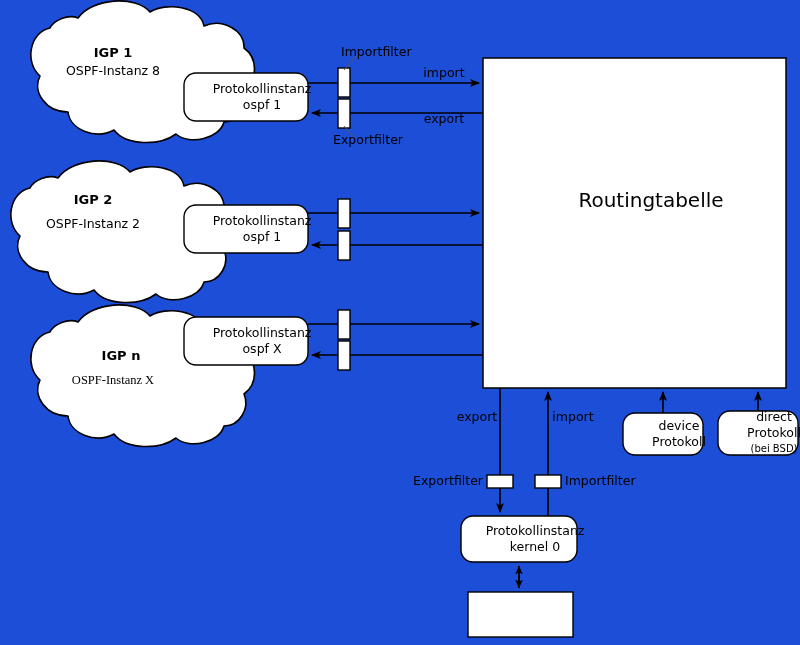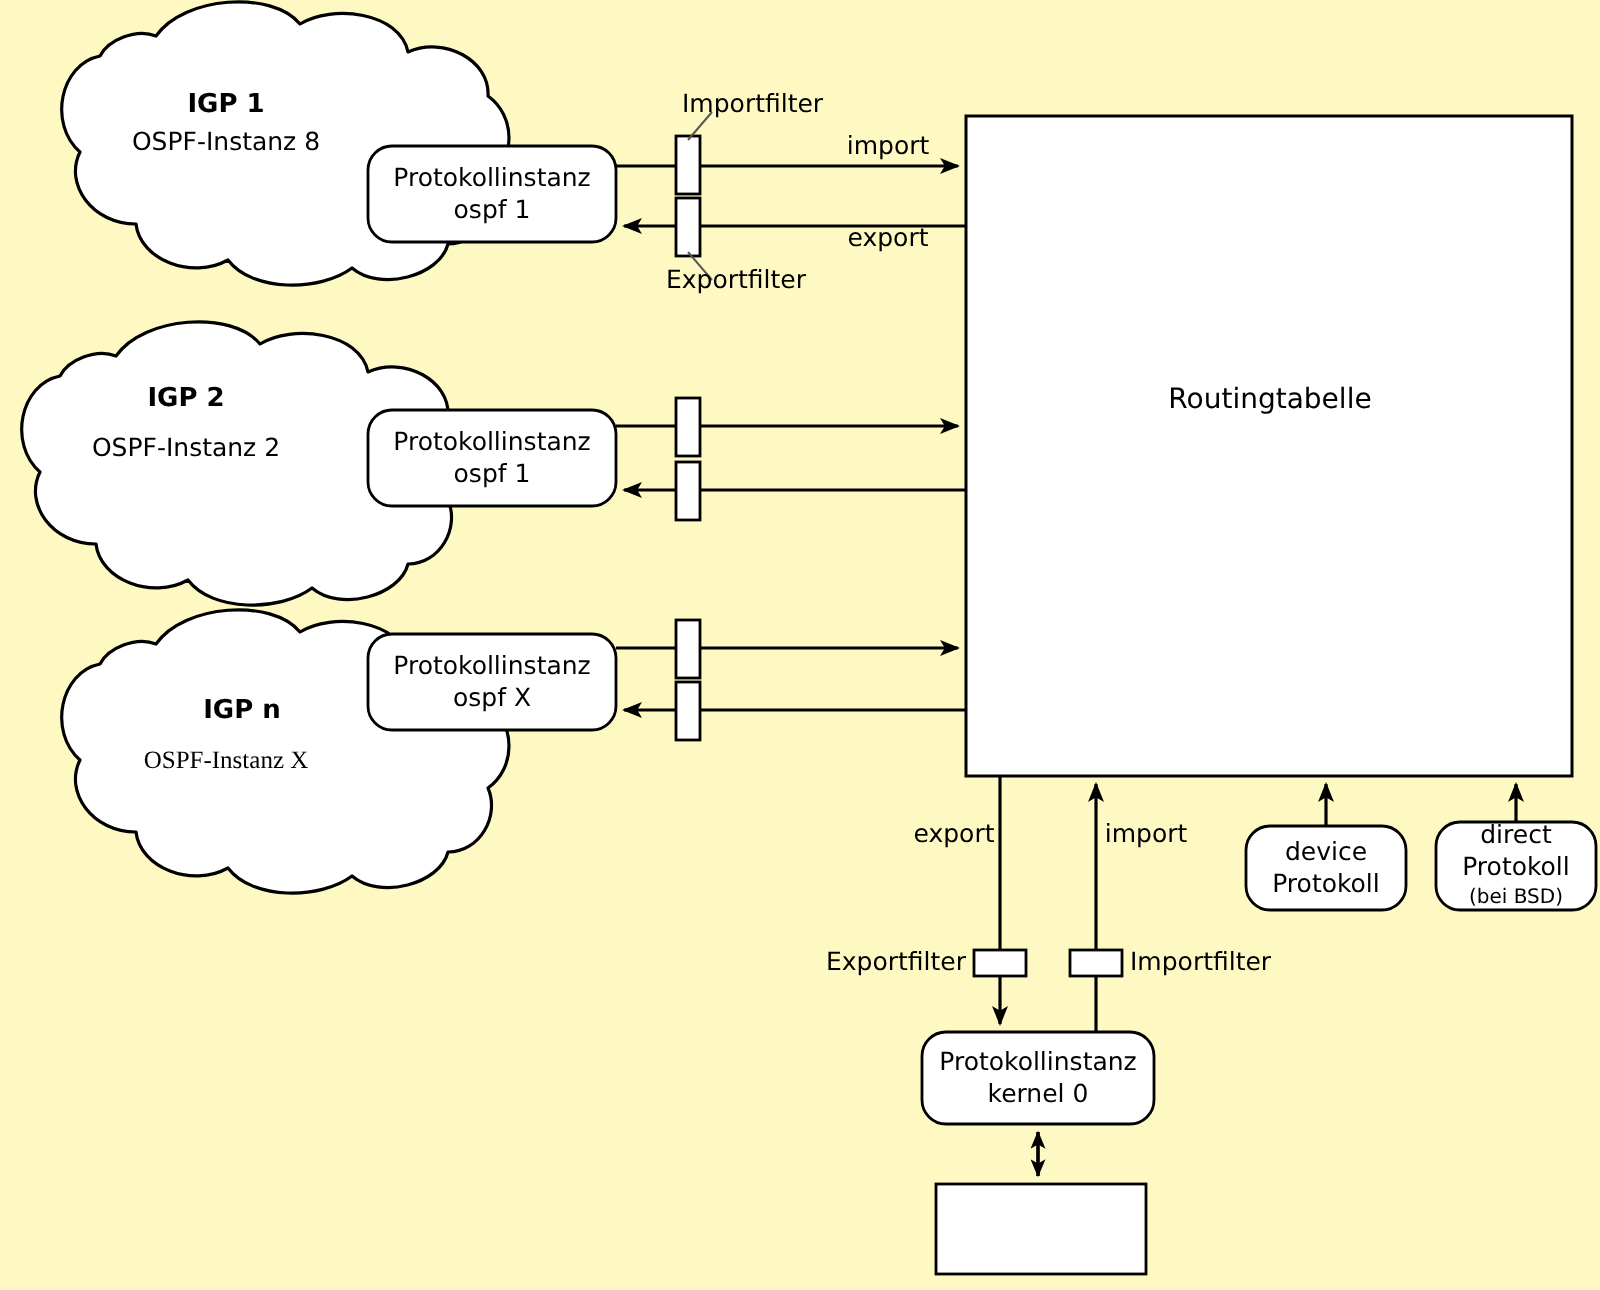--- a/index.html
+++ b/index.html
@@ -4,21 +4,21 @@
 <style>
   html, body {
     margin: 0;
     padding: 0;
     background: #ffffff;
   }
   #canvas {
     position: relative;
     width: 800px;
     height: 645px;
-    background: #fef9c3;
+    background: #1d4ed8;
     font-family: "DejaVu Sans", "Liberation Sans", sans-serif;
     overflow: hidden;
   }
   svg.layer {
     position: absolute;
     left: 0;
     top: 0;
     width: 800px;
     height: 645px;
   }
@@ -31,29 +31,30 @@
   .lbl-center {
     text-align: center;
     transform: translateX(-50%);
   }
   .lbl-right {
     text-align: right;
     transform: translateX(-100%);
   }
   .t13b { font-size: 13px; font-weight: bold; }
   .t12 { font-size: 12.5px; }
-  .t17 { font-size: 14px; }
+  .t17 { font-size: 20px; }
   .t10 { font-size: 10px; }
   .node-text {
     position: absolute;
     text-align: center;
     color: #000;
     transform: translate(-50%, -50%);
     line-height: 1.3;
     white-space: nowrap;
+    margin-left: 16px;
   }
 </style>
 </head>
 <body>
 
 <div id="canvas">
 
   <svg class="layer" viewBox="0 0 800 645" xmlns="http://www.w3.org/2000/svg">
     <defs>
       <marker id="arr" markerWidth="10" markerHeight="8" refX="9" refY="4" orient="auto" markerUnits="userSpaceOnUse">

